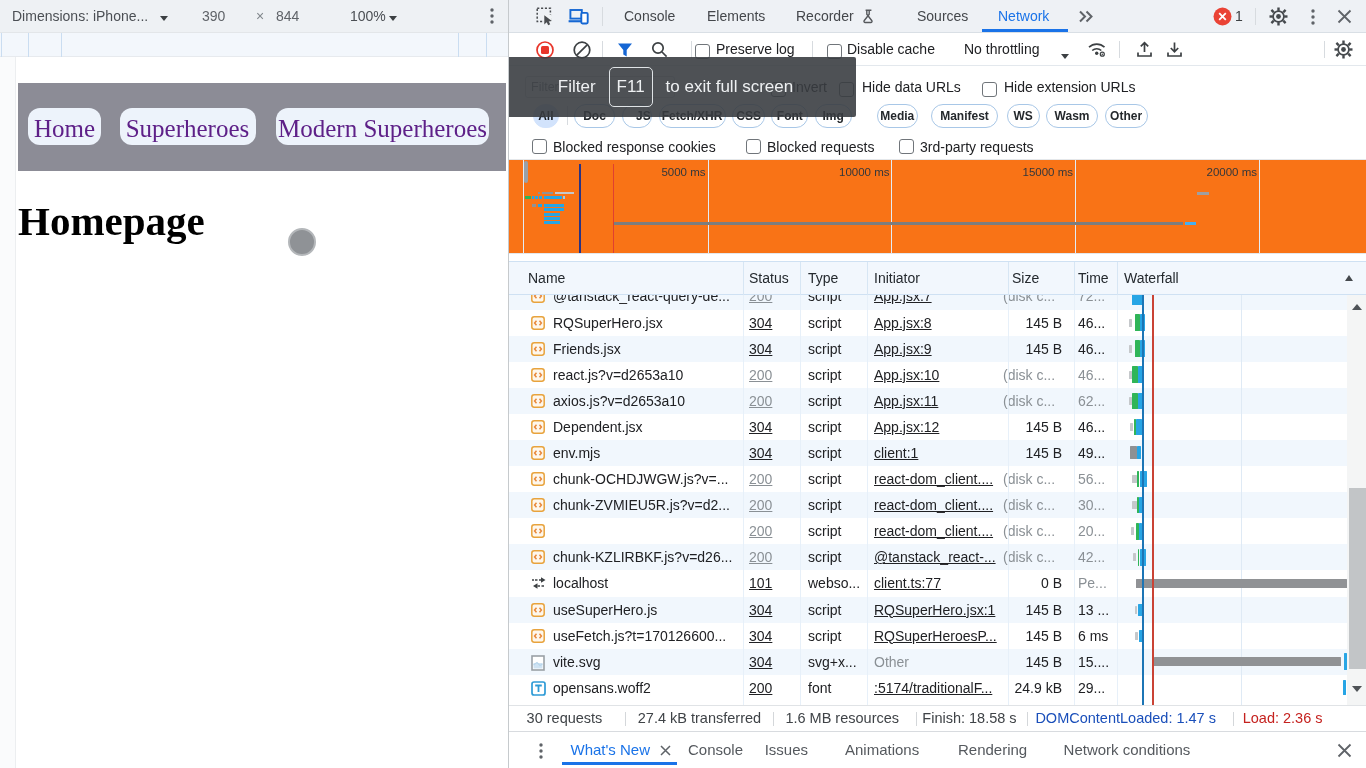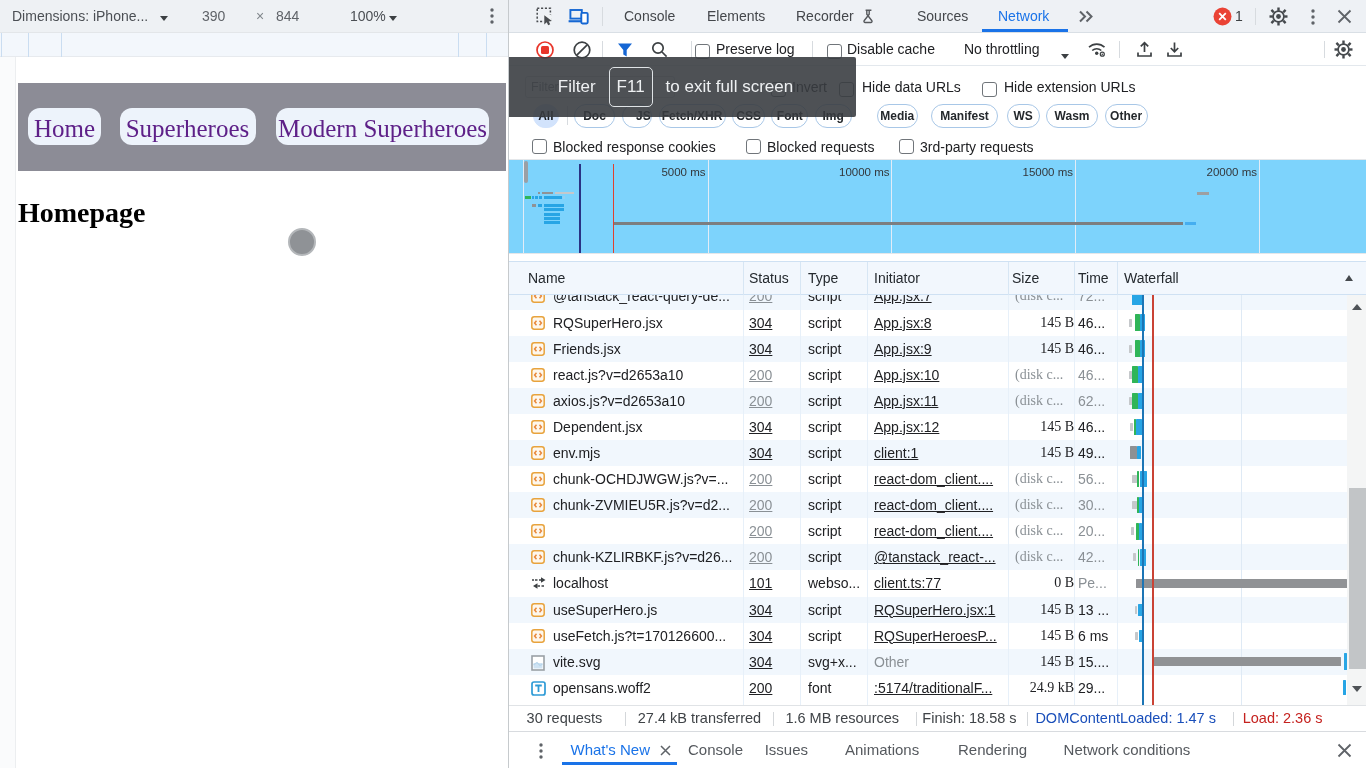--- a/index.html
+++ b/index.html
@@ -12,57 +12,57 @@
 #left { position:absolute; left:0; top:0; width:508px; height:768px; background:#fff; }
 #dev-toolbar { position:absolute; left:0; top:0; width:508px; height:33px; background:#eef1f4; border-bottom:1px solid #e3e6e9; color:#4b4f54; font-size:14px; }
 #dev-toolbar .itm { position:absolute; top:0; height:32px; line-height:32px; white-space:nowrap; }
 .caret-down { display:inline-block; width:0; height:0; border-left:4.5px solid transparent; border-right:4.5px solid transparent; border-top:5px solid #3c4043; vertical-align:middle; }
 #ruler { position:absolute; left:0; top:33px; width:508px; height:24px; background:#f3f7fc; border-bottom:1px solid #e7eaee; }
 #ruler .vline { position:absolute; top:0; width:1px; height:24px; background:#caddf1; }
 #canvas { position:absolute; left:0; top:57px; width:508px; height:711px; background:#fff; }
 #gutterL { position:absolute; left:0; top:57px; width:16px; height:711px; background:#fafbfc; border-right:1px solid #eceef0; }
 #page-nav { position:absolute; left:18px; top:83px; width:488px; height:88px; background:#8c8c96; }
 .navbtn { position:absolute; top:25.5px; height:37.5px; background:#edf3fb; border-radius:12px; color:#5e2088; font-family:"Liberation Serif", serif; font-size:25px; text-align:center; line-height:37px; padding-top:2.5px; }
-#page-h1 { position:absolute; left:18px; top:198px; color:#000; font-family:"Liberation Serif", serif; font-weight:bold; font-size:28px; }
+#page-h1 { position:absolute; left:18px; top:198px; color:#000; font-family:"Liberation Serif", serif; font-weight:bold; font-size:41px; }
 #touch-circle { position:absolute; left:288px; top:228px; width:28px; height:28px; border-radius:50%; background:#8f9296; border:2px solid #b4b7ba; }
 
 
 #devtools { position:absolute; left:508px; top:0; width:858px; height:768px; background:#fff; border-left:1px solid #c6cacd; color:#202124; }
 #tabbar { position:absolute; left:0; top:0; width:858px; height:33px; background:#eef1f5; border-bottom:1px solid #d9dfe5; }
 #tabbar .tab { position:absolute; top:0; height:32px; line-height:32px; font-size:14px; color:#44474b; white-space:nowrap; }
 #tabbar .tab.active { color:#1a73e8; }
 #net-underline { position:absolute; top:29px; height:3px; background:#1a73e8; }
 .vsep { position:absolute; width:1px; background:#d7dbdf; }
 #net-toolbar { position:absolute; left:0; top:33px; width:858px; height:33px; background:#fff; border-bottom:1px solid #e3e8ed; }
 .ck { display:inline-block; width:15px; height:15px; border:1.5px solid #70757a; border-radius:3px; background:#fff; vertical-align:middle; }
 .tb-label { font-size:14px; color:#202124; }
 #filters { position:absolute; left:0; top:66px; width:858px; height:94px; background:#fff; border-bottom:1px solid #e4e7ea; }
 .pill { position:absolute; top:103.5px; height:24.5px; border:1px solid #a8c7e7; border-radius:13px; background:#fff; font-size:12px; font-weight:bold; color:#24282c; text-align:center; line-height:23px; }
 .pill.active { background:#d2e3fc; border-color:#d2e3fc; color:#1b1f24; }
 
-#overview { position:absolute; left:0; top:160px; width:858px; height:94px; background:#7dd3fc; border-bottom:1px solid #e4e7ea; }
+#overview { position:absolute; left:0; top:160px; width:858px; height:94px; background:#f97316; border-bottom:1px solid #e4e7ea; }
 #overview .grid { position:absolute; top:0; width:1px; height:93px; background:#e2ecf7; }
 #overview .tlabel { position:absolute; top:6px; font-size:11.5px; color:#33373b; text-align:right; width:60px; }
 #overview .bar { position:absolute; }
 
 
 #grid-header { position:absolute; left:0; top:261px; width:858px; height:34px; background:#f2f7fd; border-top:1px solid #cfe1f3; border-bottom:1px solid #cfe1f3; font-size:14px; color:#24292e; }
 #grid-header .h { position:absolute; top:0; height:33px; line-height:33px; }
 #grid-header .colsep { position:absolute; top:0; width:1px; height:33px; background:#d7e6f4; }
 #sort-arrow { position:absolute; width:0; height:0; border-left:4.8px solid transparent; border-right:4.8px solid transparent; border-bottom:6.5px solid #45494d; }
 #rows-clip { position:absolute; left:0; top:295px; width:858px; height:410px; overflow:hidden; }
 #rows-inner { position:relative; margin-top:-11.6px; }
 .row { position:relative; width:858px; height:26.1px; font-size:14px; color:#202124; }
 .row.stripe { background:#f1f7fd; }
 .cell { position:absolute; top:0; height:26.1px; line-height:26.1px; white-space:nowrap; overflow:hidden; }
 .c-name { left:44px; width:188px; }
 .c-status { left:240px; width:50px;text-decoration:underline; }
 .c-type { left:299px; width:58px; }
 .c-init { left:365px; width:132px; }
-.c-size { left:504px; width:61px; text-align:right; padding-right:0;font-family:Liberation Serif, serif; }
+.c-size { left:492px; width:61px; text-align:right; padding-right:0; }
 .c-size.ldim { text-align:left; padding-left:2px; }
 .c-time { left:569px; width:38px; }
 .dim { color:#8a9095; }
 .initlink { text-decoration:underline; }
 .ficon { position:absolute; left:22px; top:6px; width:14px; height:14px; }
 .wbar { position:absolute; border-radius:0.5px; }
 .colsep-body { position:absolute; top:295px; width:1px; height:410px; background:#e7f0f9; z-index:1; }
 #wf-blue-line { position:absolute; left:632.5px; top:295px; width:2px; height:410px; background:#1c75b5; z-index:3; }
 #wf-red-line { position:absolute; left:642.5px; top:295px; width:2px; height:410px; background:#ca4335; z-index:3; }
 

